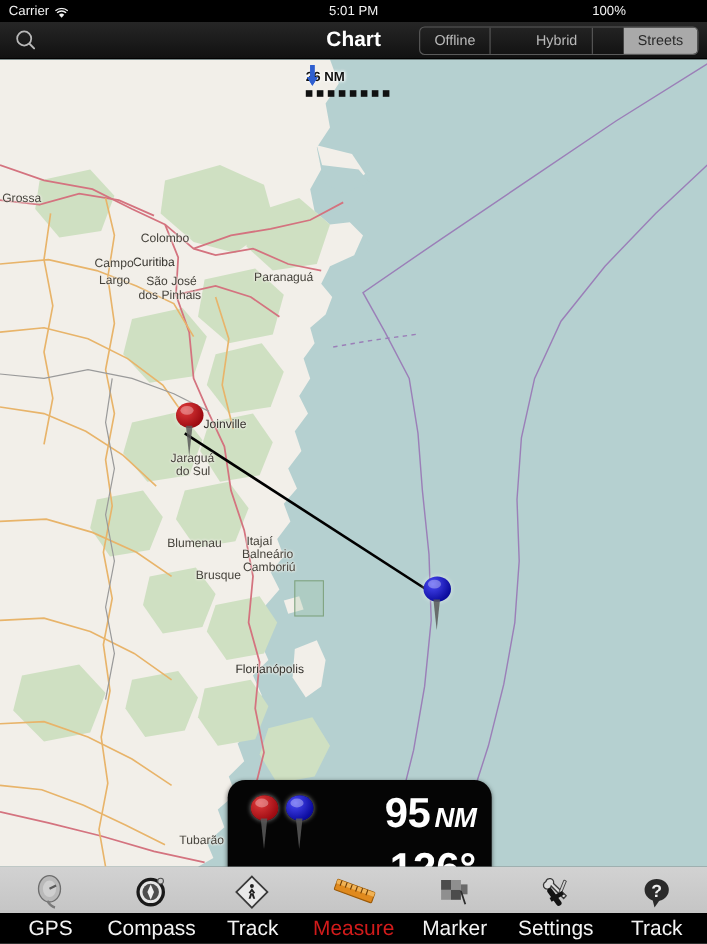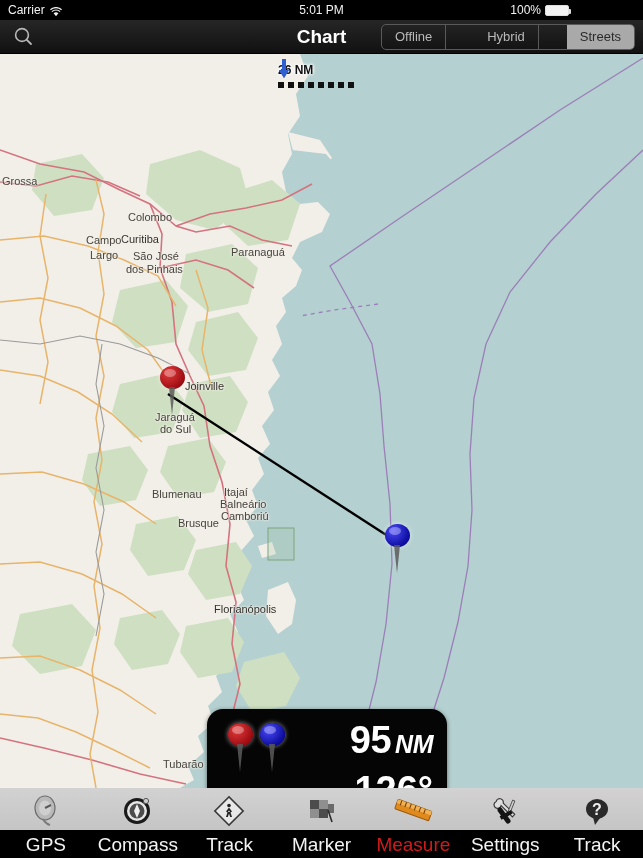--- a/index.html
+++ b/index.html
@@ -6,21 +6,21 @@
   html,body { width:643px; height:858px; overflow:hidden; background:#000;
               font-family:"Liberation Sans", sans-serif; }
 
   #app { position:relative; width:643px; height:858px; overflow:hidden; }
 
   
   .statusbar { position:absolute; top:0; left:0; width:577px; height:20px;
                background:#000; color:#f2f2f2; font-size:12px; }
   .sb-left { position:absolute; left:8px; top:3px; display:flex; align-items:center; gap:5px; }
   .sb-center { position:absolute; left:0; top:3px; width:643px; text-align:center; }
-  .sb-right { position:absolute; right:8px; top:3px; display:flex; align-items:center; gap:4px; }
+  .sb-right { position:absolute; right:8px; top:3px; display:flex; align-items:center; gap:4px;flex-direction:column; }
   .wifi { display:inline-block; width:12px; height:10px; position:relative; top:1px; }
   .batt { width:24px; height:11px; border:1px solid #ddd; border-radius:2px; position:relative; }
   .batt::after { content:""; position:absolute; right:-3px; top:3px; width:2px; height:5px;
                  background:#ddd; border-radius:0 1px 1px 0; }
   .batt i { display:block; height:100%; background:#f2f2f2; width:100%; }
 
   
   .navbar { position:absolute; top:20px; left:0; width:643px; height:34px;
             background:linear-gradient(#262626,#111); border-bottom:1px solid #000; }
   .nav-title { position:absolute; left:0; top:0; width:643px; height:34px; line-height:34px;
@@ -313,56 +313,56 @@
             <circle cx="16" cy="11.5" r="1.8" fill="#222"></circle>
             <path d="M16 13.5 l-3 4 1.5 1 1.5 -2 1.5 2 1.5 -1 Z" fill="#222"></path>
             <path d="M14.6 18 l-1.6 5 h1.8 l1.2 -3.4 1.2 3.4 h1.8 l-1.6 -5 Z" fill="#222"></path>
           </svg>
         </div>
         <div class="tx">Track</div>
       </div>
 
       <div class="tab">
         <div class="ic">
-          <svg width="36" height="34" viewBox="0 0 36 34">
-            <g>
-              <rect x="6" y="6" width="9" height="9" fill="#4c4c4c"></rect>
-              <rect x="15" y="6" width="9" height="9" fill="#8f8f8f"></rect>
-              <rect x="6" y="15" width="9" height="9" fill="#8f8f8f"></rect>
-              <rect x="15" y="15" width="9" height="9" fill="#4c4c4c"></rect>
-              <rect x="24" y="10" width="6" height="9" fill="#6a6a6a"></rect>
-            </g>
-            <line x1="24" y1="16" x2="28" y2="28" stroke="#2c2c2c" stroke-width="1.6"></line>
-          </svg>
-        </div>
-        <div class="tx">Marker</div>
-      </div>
-
-      <div class="tab">
-        <div class="ic">
           <svg width="40" height="34" viewBox="0 0 40 34">
             <g transform="rotate(20 20 17)">
               <rect x="2" y="11" width="36" height="10" rx="1" fill="#e08a1e" stroke="#9c5a08" stroke-width="1"></rect>
               <rect x="2" y="11" width="36" height="4" fill="#f0b255"></rect>
               <g stroke="#6b3c05" stroke-width="1">
                 <line x1="6" y1="11" x2="6" y2="16"></line>
                 <line x1="11" y1="11" x2="11" y2="16"></line>
                 <line x1="16" y1="11" x2="16" y2="16"></line>
                 <line x1="21" y1="11" x2="21" y2="16"></line>
                 <line x1="26" y1="11" x2="26" y2="16"></line>
                 <line x1="31" y1="11" x2="31" y2="16"></line>
               </g>
             </g>
           </svg>
         </div>
         <div class="tx active">Measure</div>
       </div>
 
       <div class="tab">
         <div class="ic">
+          <svg width="36" height="34" viewBox="0 0 36 34">
+            <g>
+              <rect x="6" y="6" width="9" height="9" fill="#4c4c4c"></rect>
+              <rect x="15" y="6" width="9" height="9" fill="#8f8f8f"></rect>
+              <rect x="6" y="15" width="9" height="9" fill="#8f8f8f"></rect>
+              <rect x="15" y="15" width="9" height="9" fill="#4c4c4c"></rect>
+              <rect x="24" y="10" width="6" height="9" fill="#6a6a6a"></rect>
+            </g>
+            <line x1="24" y1="16" x2="28" y2="28" stroke="#2c2c2c" stroke-width="1.6"></line>
+          </svg>
+        </div>
+        <div class="tx">Marker</div>
+      </div>
+
+      <div class="tab">
+        <div class="ic">
           <svg width="34" height="34" viewBox="0 0 34 34">
             <g transform="rotate(-20 17 17)">
               <path d="M12 5 a3.6 3.6 0 1 0 3.2 5.6 L22 25 l3 -1.6 L18 9 A3.6 3.6 0 0 0 12 5 Z" fill="#dedede" stroke="#3a3a3a" stroke-width="1.2"></path>
             </g>
             <g transform="rotate(22 17 17)">
               <rect x="20" y="4" width="2.4" height="13" fill="#cfcfcf" stroke="#444" stroke-width=".8"></rect>
               <path d="M14 24 L22 14 l3 2.4 -8 10 Z" fill="#141414"></path>
             </g>
             <path d="M12 16 L20 27" stroke="#141414" stroke-width="5" stroke-linecap="round"></path>
           </svg>

